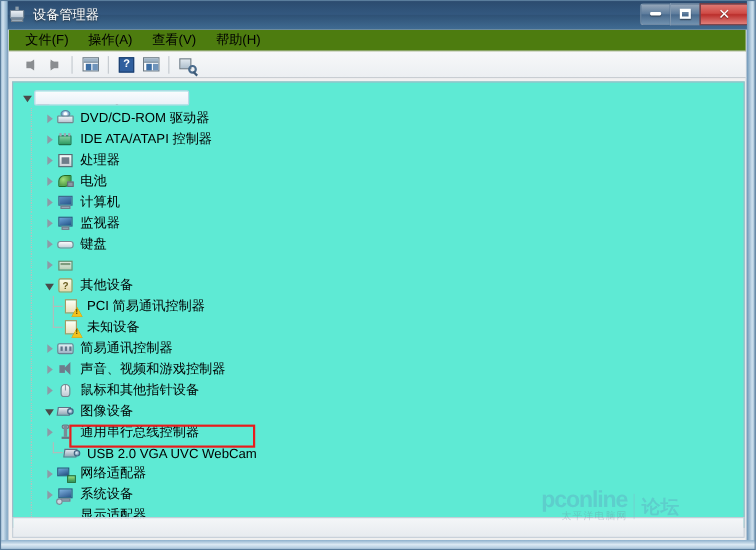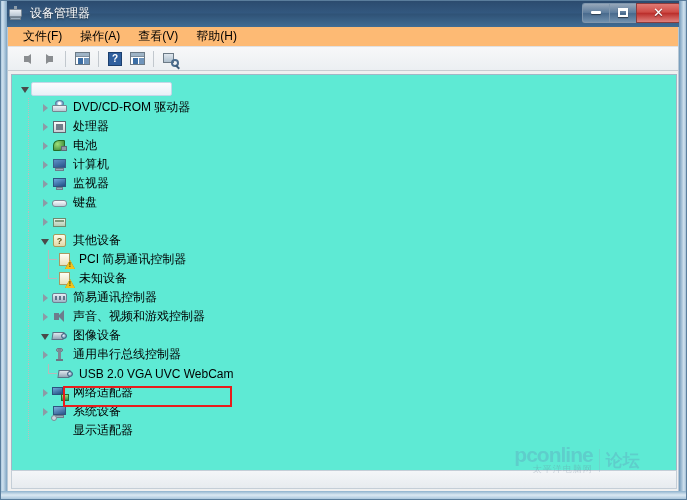--- a/index.html
+++ b/index.html
@@ -88,21 +88,21 @@
   #client {
     position: absolute; left: 7px; top: 27px; width: 672px; height: 464px;
     background: #f0f0f0;
     border-left: 1px solid #b7c8d6;
     border-right: 1px solid #b7c8d6;
     overflow: hidden;
   }
 
   
   #menubar {
-    height: 20px; background:#fdba74;
+    height: 20px; background:#4d7c0f;
     display:flex; align-items:center; padding-left: 6px;
     border-bottom: 1px solid #e1e1e1;
   }
   .menu-item {
     font-size: 12px; color:#000000; padding: 2px 9px 2px 9px; white-space:nowrap;
   }
 
   
   #toolbar {
     height: 24px; background: linear-gradient(180deg,#f7f8f9,#eceff2);
@@ -313,21 +313,21 @@
     position:absolute; left:3px; bottom:2px; width:666px; height:19px;
     background: linear-gradient(180deg,#f4f6f8,#e7ebef);
     border:1px solid #c4ced7;
   }
 
   
   #watermark {
     position:absolute; right:16px; bottom:14px;
     width:170px; height:34px;
     opacity:0.30;
-    display:flex; align-items:center; justify-content:center;
+    display:flex; align-items:center; justify-content:flex-start;
     pointer-events:none;
   }
   #watermark .wm-main {
     font-size:21px; font-weight:bold; color:#5f8fb8; letter-spacing:-1px;
     line-height:18px;
   }
   #watermark .wm-sub {
     font-size:9px; color:#6b7f95; letter-spacing:1px; line-height:10px;
   }
   #watermark .wm-bbs {
@@ -429,20 +429,33 @@
             <div class="twisty">
                 <div class="chev"></div>
               </div>
             <div class="icon ic-dvd">
                 <div class="disc"></div>
                 <div class="tray"></div>
               </div>
             <div class="label">DVD/CD-ROM 驱动器</div>
           </div>
 
+          <div class="row d1">
+            <div class="vline"></div>
+            <div class="twisty">
+                <div class="chev"></div>
+              </div>
+            <div class="icon ic-ide">
+              <div class="chip"></div>
+                <div class="pin" style="left:2px;"></div>
+                <div class="pin" style="left:6px;"></div>
+                <div class="pin" style="left:10px;"></div>
+            </div>
+            <div class="label">IDE ATA/ATAPI 控制器</div>
+          </div>
 
           <div class="row d1">
             <div class="vline"></div>
             <div class="twisty">
                 <div class="chev"></div>
               </div>
             <div class="icon ic-cpu">
                 <div class="body"></div>
                 <div class="core"></div>
               </div>
@@ -566,20 +579,31 @@
             <div class="twisty">
                 <div class="chev"></div>
               </div>
             <div class="icon ic-sound">
                 <div class="spk"></div>
                 <div class="cone"></div>
               </div>
             <div class="label">声音、视频和游戏控制器</div>
           </div>
 
+          <div class="row d1">
+            <div class="vline"></div>
+            <div class="twisty">
+                <div class="chev"></div>
+              </div>
+            <div class="icon ic-mouse">
+                <div class="body"></div>
+                <div class="split"></div>
+              </div>
+            <div class="label">鼠标和其他指针设备</div>
+          </div>
 
           <div class="row d1">
             <div class="vline"></div>
             <div class="twisty">
                 <div class="tri-open"></div>
               </div>
             <div class="icon ic-cam">
                 <div class="body"></div>
                 <div class="lens"></div>
               </div>

